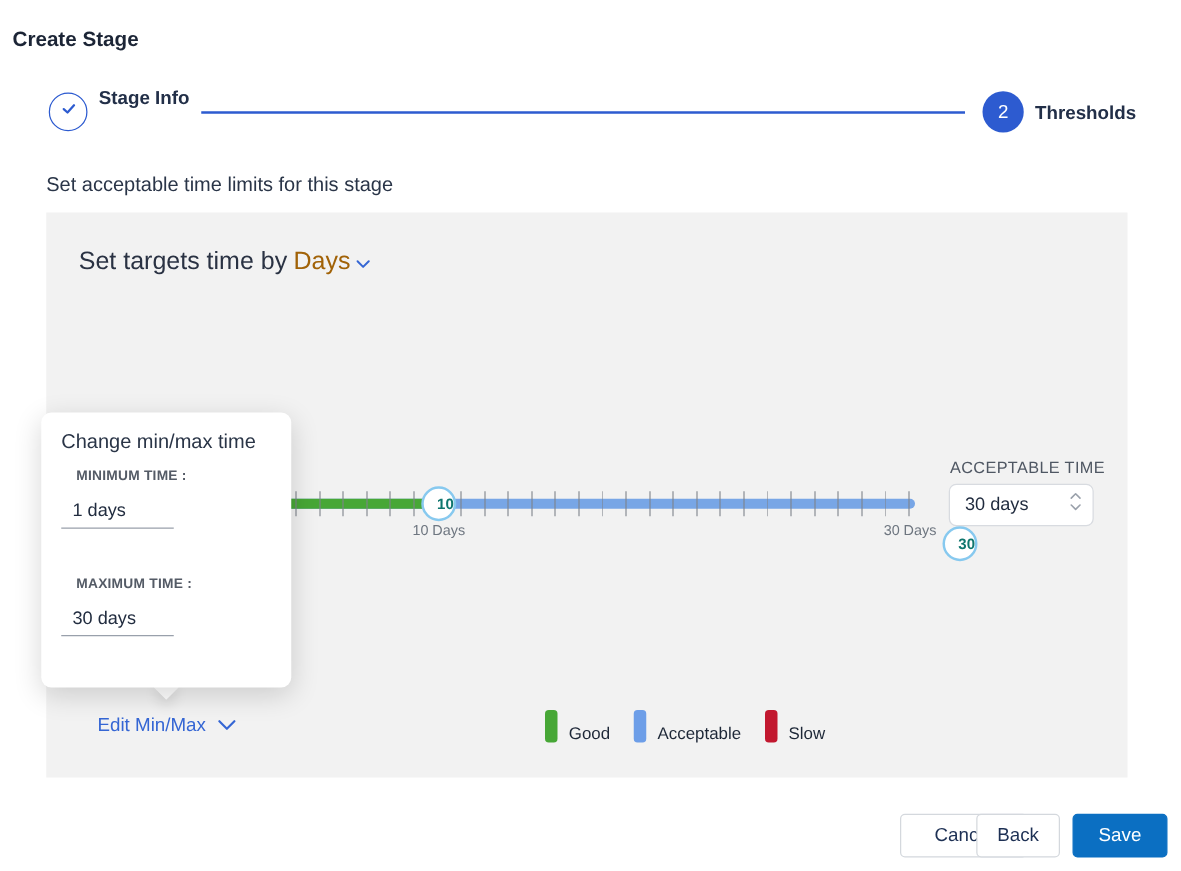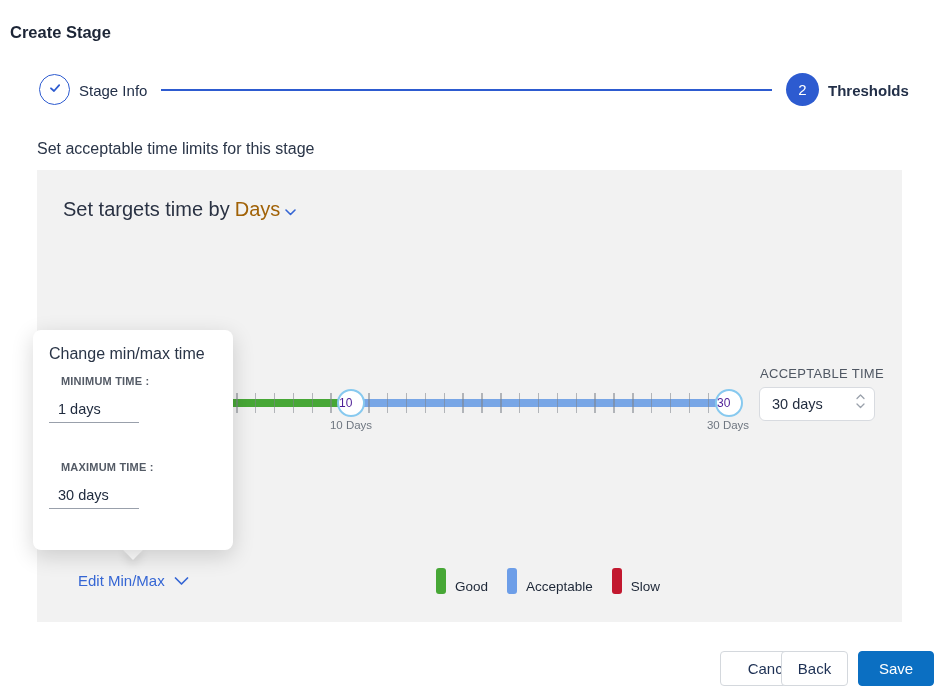--- a/index.html
+++ b/index.html
@@ -5,21 +5,21 @@
   * { margin:0; padding:0; box-sizing:border-box; }
   html,body { background:#ffffff; }
   body { font-family:"Liberation Sans", sans-serif; color:#24304a; }
   .screen { position:relative; width:945px; height:697px; background:#fff; overflow:hidden;border-radius:30px; }
 
   .page-title { position:absolute; left:10px; top:23px; font-size:16.5px; font-weight:700; color:#1c2536; }
 
   
   .step1-circle { position:absolute; left:39px; top:74px; width:31px; height:31px; border:1.5px solid #2d5bd0;
     border-radius:50%; background:#fff; display:flex; align-items:center; justify-content:center; }
-  .step1-label { position:absolute; left:79px; top:82px; font-size:15px; color:#222f48; }
+  .step1-label { position:absolute; left:79px; top:70px; font-size:15px; color:#222f48;font-weight:bold; }
   .step-line { position:absolute; left:161px; top:89px; width:611px; height:1.5px; background:#2d5bd0; }
   .step2-circle { position:absolute; left:786px; top:73px; width:33px; height:33px; border-radius:50%;
     background:#2d5bd0; color:#fff; display:flex; align-items:center; justify-content:center; font-size:15px; }
   .step2-label { position:absolute; left:828px; top:82px; font-size:15px; font-weight:700; color:#222f48; }
 
   .section-heading { position:absolute; left:37px; top:140px; font-size:16px; color:#2a3548; }
 
   
   .panel { position:absolute; left:37px; top:170px; width:865px; height:452px; background:#f2f2f2; }
 
@@ -28,24 +28,24 @@
   .target-unit svg { margin-left:5px; }
 
   
   .slider-track { position:absolute; left:144px; top:229px; width:551px; height:8px; border-radius:4px;
     background:#78a6e6; z-index:1; }
   .slider-good { position:absolute; left:0; top:0; width:170px; height:8px; border-radius:4px 0 0 4px; background:#47a736; }
   .slider-ticks { position:absolute; left:144px; top:223px; width:547px; height:20px; z-index:2;
     background:repeating-linear-gradient(to right, transparent 0px, transparent 17.4px,
       rgba(125,130,138,0.55) 17.4px, rgba(125,130,138,0.55) 18.86px); }
   .slider-handle { position:absolute; top:219px; width:28px; height:28px; border-radius:50%; background:#fff;
-    border:2px solid #87c9ef; z-index:3; display:flex; align-items:center; justify-content:flex-start;
-    font-size:12px; font-weight:400; color:#4c1d95; cursor:pointer; }
+    border:2px solid #87c9ef; z-index:3; display:flex; align-items:center; justify-content:flex-end;
+    font-size:12px; font-weight:700; color:#0f766e; cursor:pointer; }
   .handle-min { left:300px; }
-  .handle-max { left:678px; }
+  .handle-max { left:717px;margin-top:32px; }
   .slider-day-label { position:absolute; top:249px; width:80px; text-align:center; font-size:11.5px; color:#6e7680; }
   .day-label-min { left:274px; }
   .day-label-max { left:651px; }
 
   
   .acceptable-label { position:absolute; left:723px; top:196px; font-size:13px; color:#4f5763; letter-spacing:0.3px; }
   .acceptable-box { position:absolute; left:722px; top:217px; width:116px; height:34px; background:#fff;
     border:1px solid #d8dbe0; border-radius:6px; z-index:1; }
   .acceptable-input { position:absolute; left:12px; top:0; width:70px; height:32px; border:none; outline:none;
     background:transparent; font-family:"Liberation Sans", sans-serif; font-size:14.5px; color:#1f2a3d; }

